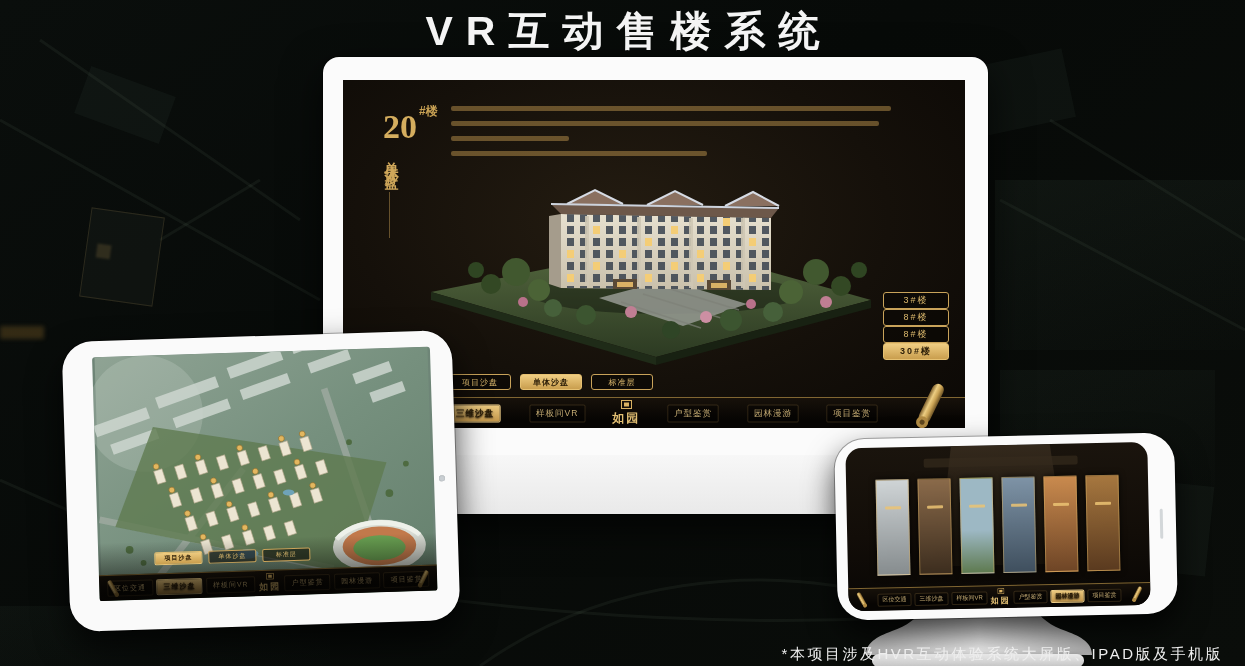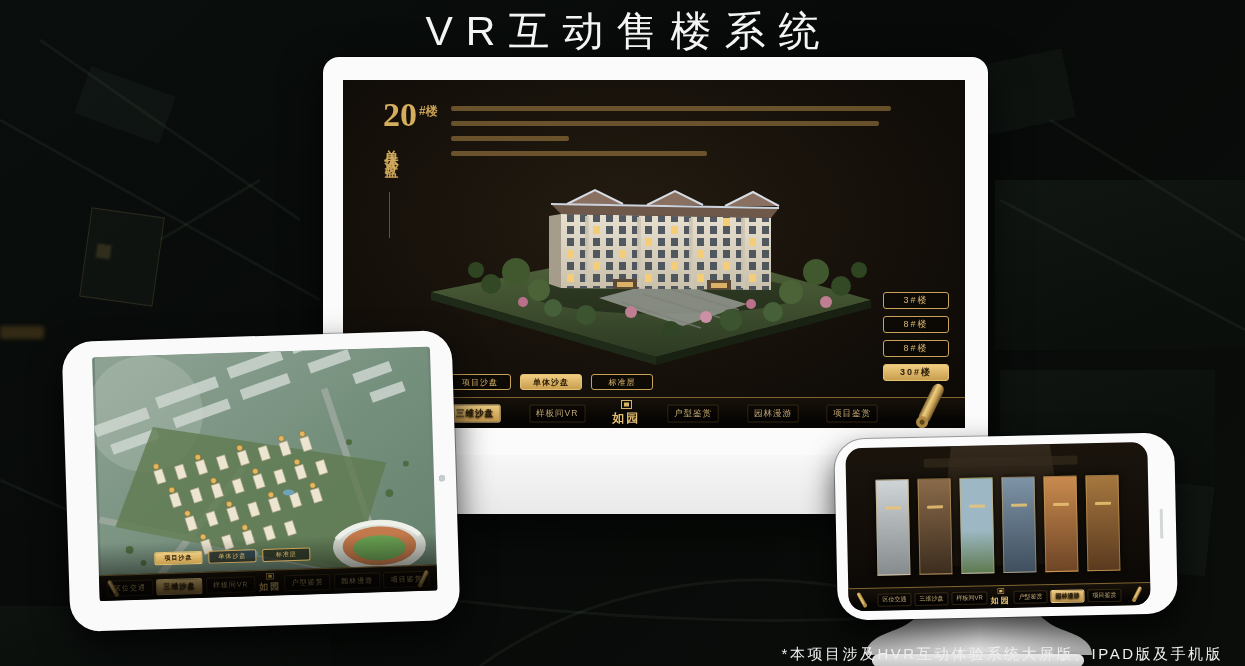--- a/index.html
+++ b/index.html
@@ -15,21 +15,21 @@
   .bg-plaque-inner{position:absolute;left:10px;top:34px;width:14px;height:14px;
     background:rgba(200,160,90,.18);filter:blur(1px);}
   .bg-gold-smudge{position:absolute;left:0px;top:326px;width:44px;height:13px;
     background:rgba(205,150,60,.22);filter:blur(2px);}
   .bg-photo{position:absolute;background:linear-gradient(160deg,rgba(90,120,100,.10),rgba(30,40,35,.05));}
   .bg-photo.p1{right:0;top:180px;width:250px;height:170px;}
   .bg-photo.p2{right:30px;top:370px;width:215px;height:120px;opacity:.8;}
   .bg-photo.p3{left:0;bottom:0;width:330px;height:60px;opacity:.7;}
   
   .page-title{position:absolute;top:4px;left:0;right:0;margin:0;text-align:center;
-    color:#f4f4f4;font-size:41px;font-weight:normal;letter-spacing:13px;z-index:10;
+    color:#f4f4f4;font-size:41px;font-weight:bold;letter-spacing:13px;z-index:10;
     text-indent:13px;}
   .footnote{position:absolute;right:22px;bottom:2px;color:#eeeeee;font-size:15px;
     letter-spacing:2.5px;z-index:10;}
   .pill{border:1px solid #c9a35a;border-radius:3px;color:#dcb96d;
     background:rgba(10,7,3,.55);font-size:9px;letter-spacing:1px;
     display:flex;align-items:center;justify-content:center;white-space:nowrap;}
   .pill.selected{background:linear-gradient(#efcd82,#c99e4e);color:#2b1d07;border-color:#e6c172;font-weight:bold;}
   .navbar{position:absolute;left:0;right:0;bottom:0;
     background:linear-gradient(#17110a,#070503 70%);
     border-top:1px solid rgba(195,155,75,.65);
@@ -54,30 +54,30 @@
     background:radial-gradient(ellipse at 45% 40%,#241c11 0%,#15100a 55%,#0b0805 100%);
     overflow:hidden;}
   .monitor-neck{position:absolute;left:323px;top:514px;z-index:0;}
   .monitor-base{position:absolute;left:549px;top:597px;width:212px;height:13px;
     background:linear-gradient(#f2f2f2,#c4c4c4);border-radius:7px/6px;
     box-shadow:0 3px 6px rgba(0,0,0,.6);}
   
   .hero{position:absolute;left:40px;top:18px;}
   .hero-num-row{display:flex;align-items:flex-start;}
   .hero-num{font-family:"Liberation Serif","DejaVu Serif",serif;font-size:34px;
-    line-height:1;color:#d4ad5e;font-weight:bold;}
+    line-height:1;color:#d4ad5e;font-weight:bold;margin-top:12px;}
   .hero-suffix{font-size:12px;color:#c9a254;margin:5px 0 0 2px;font-weight:bold;}
   .hero-vertical{writing-mode:vertical-rl;color:#cfa75a;font-size:14px;
     letter-spacing:5px;margin-top:6px;font-weight:bold;}
   .hero-rule{position:absolute;left:46px;top:112px;width:1px;height:46px;
     background:rgba(200,160,85,.45);}
   .intro-lines{position:absolute;left:108px;top:26px;width:452px;}
   .intro-line{height:5px;background:rgba(185,145,75,.5);border-radius:2px;margin-bottom:10px;}
   .building-wrap{position:absolute;left:78px;top:72px;}
-  .floor-btns{position:absolute;right:16px;top:212px;display:flex;flex-direction:column;gap:7px;}
+  .floor-btns{position:absolute;right:16px;top:212px;display:flex;flex-direction:column;}
   .floor-btn{width:64px;height:15px;font-size:9px;letter-spacing:2px;}
   .desk-scroll{position:absolute;right:22px;bottom:-4px;transform:rotate(26deg);z-index:4;}
   .subtabs{position:absolute;left:106px;bottom:38px;display:flex;gap:9px;}
   .subtab{width:60px;height:14px;font-size:8px;}
   .navbar.desk{height:30px;font-size:9px;padding-right:60px;}
   .navbar.desk .nav-item{transform:scale(.95);}
   .navbar.desk .logo-label{font-size:12px;}
   
   .ipad{position:absolute;left:66px;top:336px;width:390px;height:290px;z-index:5;
     background:#fafafa;border-radius:30px;transform:rotate(-1.8deg);

